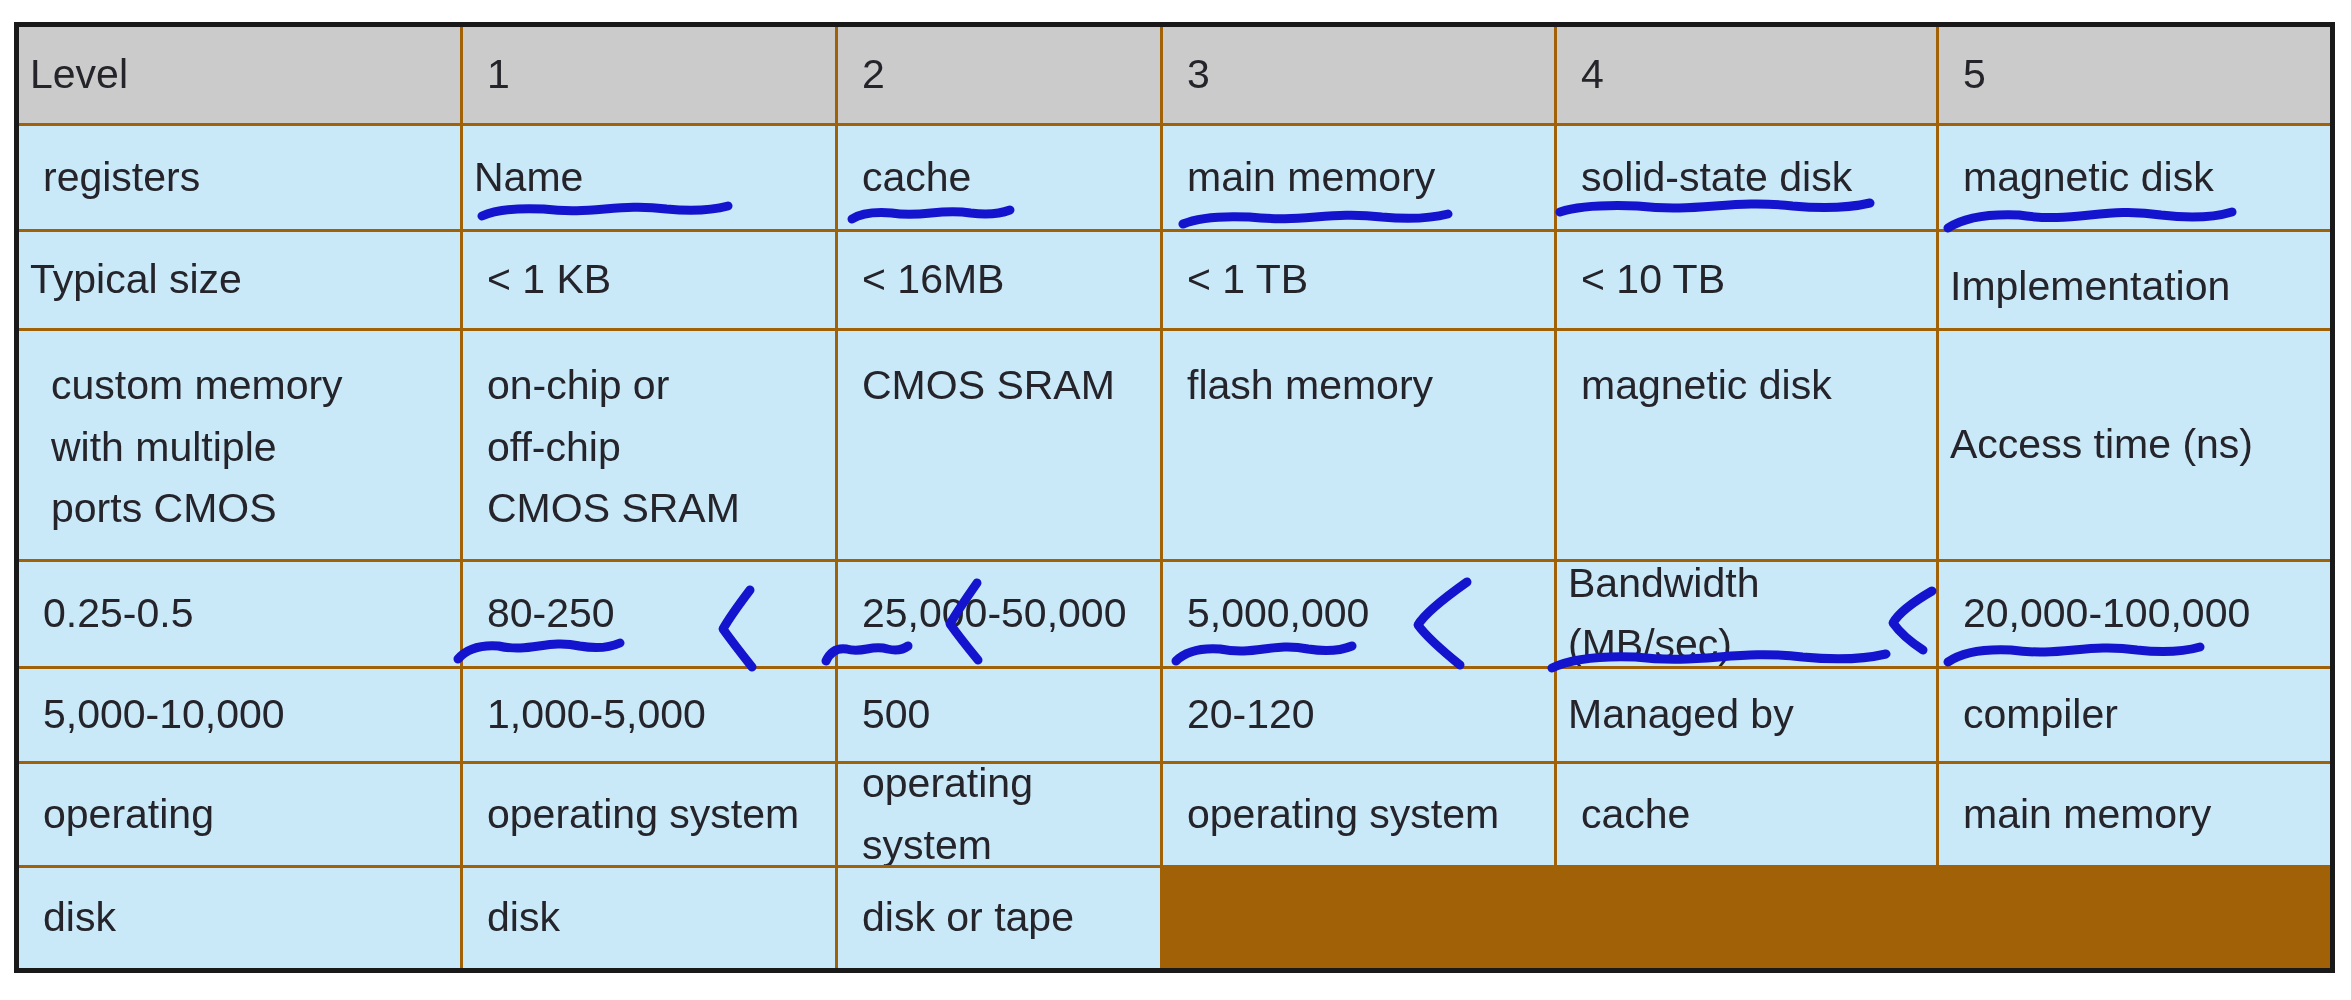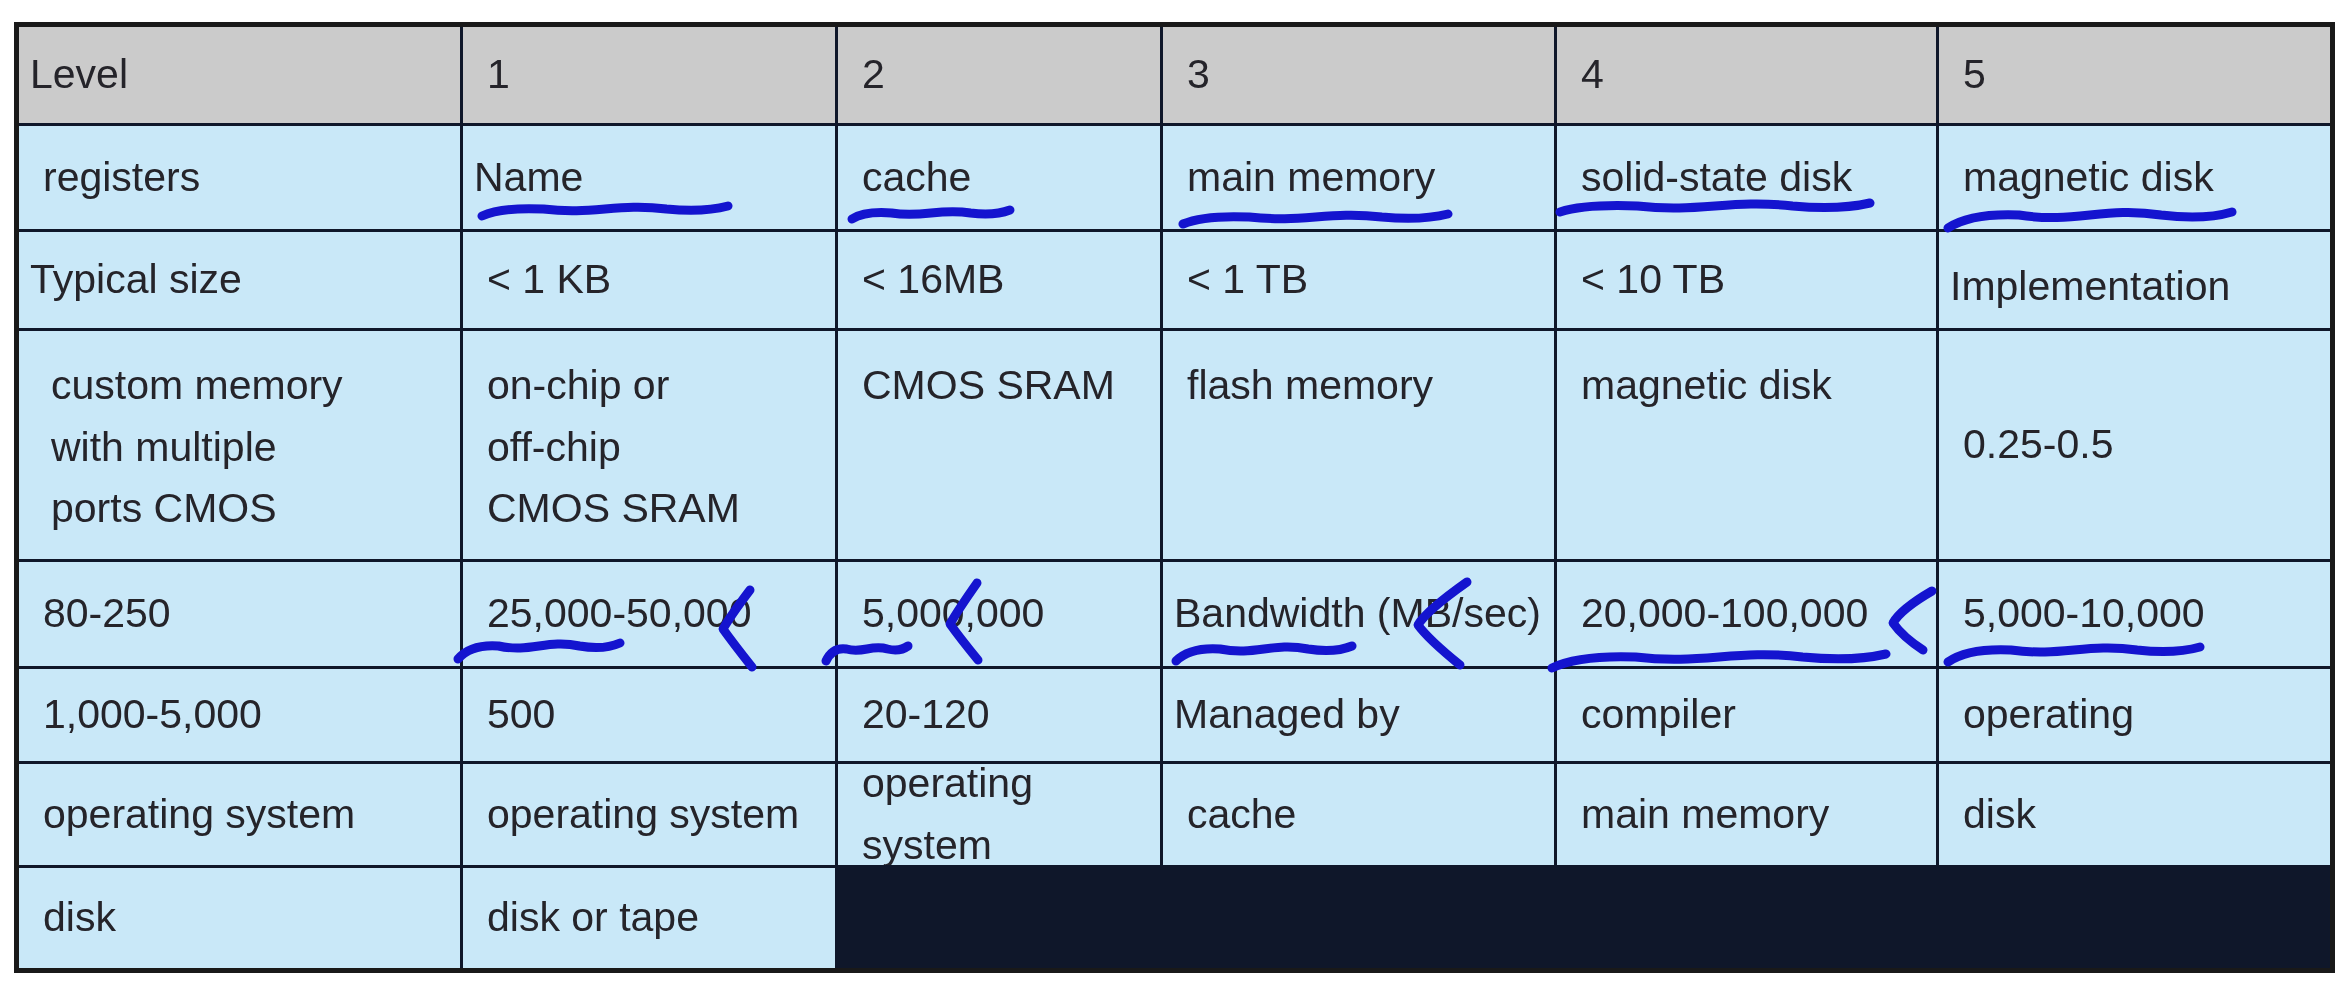--- a/index.html
+++ b/index.html
@@ -8,21 +8,21 @@
     background:#ffffff;
     font-family:"Liberation Sans","DejaVu Sans",sans-serif;
     position:relative;overflow:hidden;
   }
   .memtable{
     position:absolute;left:14px;top:22px;
     display:grid;
     grid-template-columns:441px 372px 322px 391px 379px 391px;
     grid-template-rows:96px 103px 96px 228px 104px 92px 101px 100px;
     gap:3px;
-    background:#0f172a;
+    background:#a16207;
     border:5px solid #191919;
   }
   .cell{
     background:#c9e8f8;
     color:#25242a;
     font-size:41px;
     display:flex;
     align-items:center;
     padding-left:24px;
     padding-right:6px;
@@ -69,20 +69,21 @@
 technology</div>
     <div class="cell val top indent">custom memory
 with multiple
 ports CMOS</div>
     <div class="cell val top">on-chip or
 off-chip
 CMOS SRAM</div>
     <div class="cell val top">CMOS SRAM</div>
     <div class="cell val top">flash memory</div>
     <div class="cell val top">magnetic disk</div>
+    <div class="cell label">Access time (ns)</div>
     <div class="cell val">0.25-0.5</div>
     <div class="cell val">80-250</div>
     <div class="cell val">25,000-50,000</div>
     <div class="cell val">5,000,000</div>
     <div class="cell label">Bandwidth (MB/sec)</div>
     <div class="cell val">20,000-100,000</div>
     <div class="cell val">5,000-10,000</div>
     <div class="cell val">1,000-5,000</div>
     <div class="cell val">500</div>
     <div class="cell val">20-120</div>

